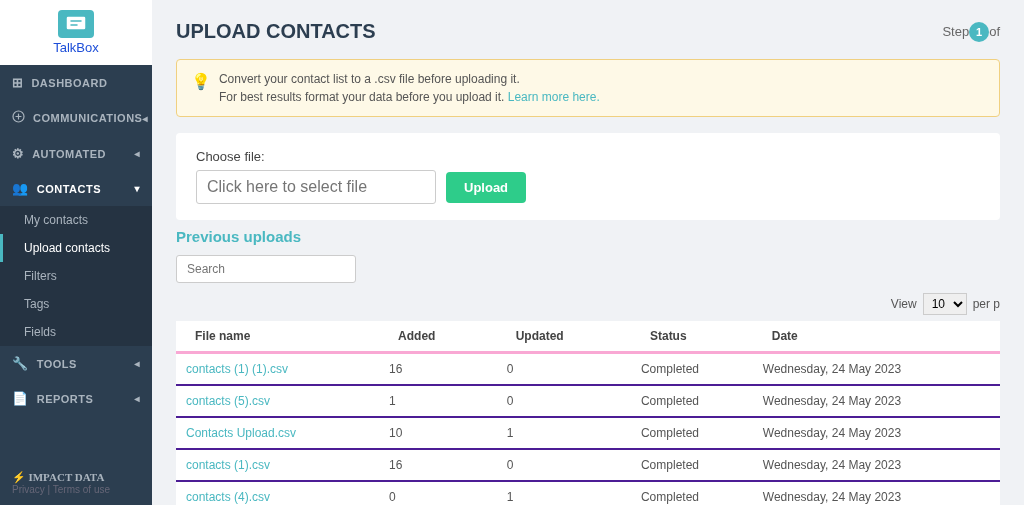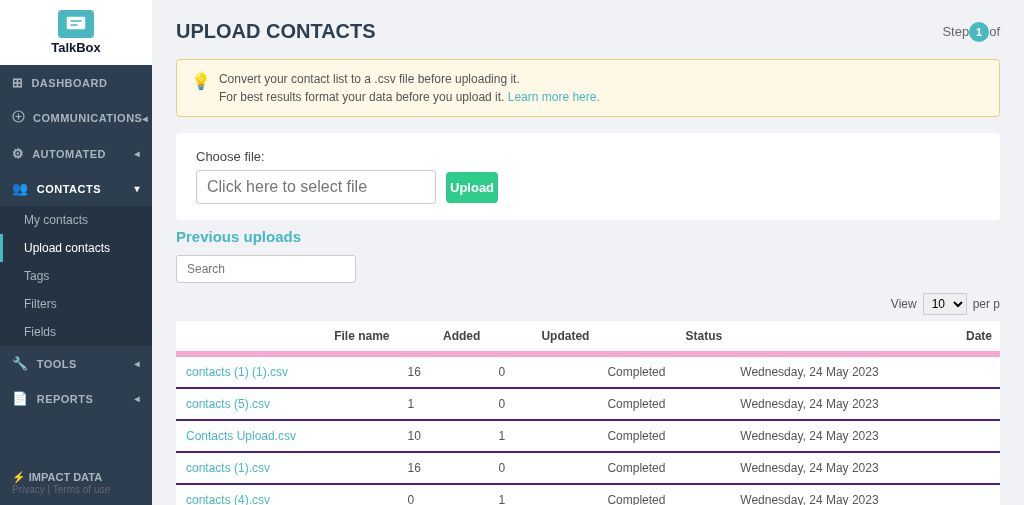--- a/index.html
+++ b/index.html
@@ -29,21 +29,21 @@
       width: 36px;
       height: 28px;
       background: #4ab8c1;
       border-radius: 4px;
       display: flex;
       align-items: center;
       justify-content: center;
       margin-bottom: 2px;
     }
     .logo-icon svg { width: 22px; height: 18px; }
-    .logo-text { font-size: 13px; font-weight: bold; color: #0f172a; }
+    .logo-text { font-size: 13px; font-weight: normal; color: #1d4ed8; }
 
     .nav-item {
       display: flex;
       align-items: center;
       padding: 10px 12px;
       cursor: pointer;
       font-size: 11px;
       font-weight: bold;
       letter-spacing: 0.5px;
       color: #aab4be;
@@ -66,21 +66,21 @@
       letter-spacing: 0;
     }
     .sub-item.active { color: #fff; border-left: 3px solid #4ab8c1; padding-left: 21px; }
 
     .sidebar-bottom {
       margin-top: auto;
       padding: 10px 12px;
       font-size: 10px;
       color: #667;
     }
-    .sidebar-bottom .brand { font-weight: bold; font-size: 11px; color: #aab4be; }
+    .sidebar-bottom .brand { font-weight: bold; font-size: 11px; color: #aab4be; font-family: Liberation Serif, serif; }
     .sidebar-bottom .links { font-size: 10px; color: #667; }
     .sidebar-bottom .links a { color: #667; text-decoration: none; }
 
     
     #main {
       flex: 1;
       background: #f0f2f5;
       overflow-y: auto;
       padding: 20px 24px;
     }
@@ -148,21 +148,21 @@
       width: 240px;
       font-size: 16px;
       color: #999;
       background: #fff;
       cursor: text;
     }
     .upload-btn {
       background: #2ecc8a;
       color: #fff;
       border: none;
-      padding: 8px 4px;
+      padding: 8px 18px;
       border-radius: 4px;
       font-size: 13px;
       font-weight: bold;
       cursor: pointer;
     }
 
     
     .prev-uploads-title {
       font-size: 15px;
       font-weight: bold;
@@ -196,23 +196,23 @@
     
     .uploads-table {
       width: 100%;
       border-collapse: collapse;
       background: #fff;
     }
     .uploads-table th {
       font-size: 12px;
       font-weight: bold;
       color: #444;
-      text-align: right;
-      padding: 8px 8px;
-      border-bottom: 6px solid #f9a8d4;
+      text-align: left;
+      padding: 8px 19px;
+      border-bottom: 3px solid #f9a8d4;
       background: #fff;
     }
     .uploads-table td {
       font-size: 12px;
       color: #555;
       padding: 8px 10px;
       border-bottom: 2px solid #4c1d95;
     }
     .uploads-table td.file-link { color: #4ab8c1; cursor: pointer; }
   </style>
@@ -257,24 +257,24 @@
     <span class="arrow">▾</span>
   </div>
   <div class="sub-menu">
     <div class="sub-item">
       <span>My contacts</span>
     </div>
     <div class="sub-item active">
       <span>Upload contacts</span>
     </div>
     <div class="sub-item">
+      <span>Filters</span>
+    </div>
+    <div class="sub-item">
       <span>Tags</span>
-    </div>
-    <div class="sub-item">
-      <span>Filters</span>
     </div>
     <div class="sub-item">
       <span>Fields</span>
     </div>
   </div>
 
   <div class="nav-item">
     <span class="nav-icon">🔧</span>
     <span>TOOLS</span>
     <span class="arrow">◂</span>

